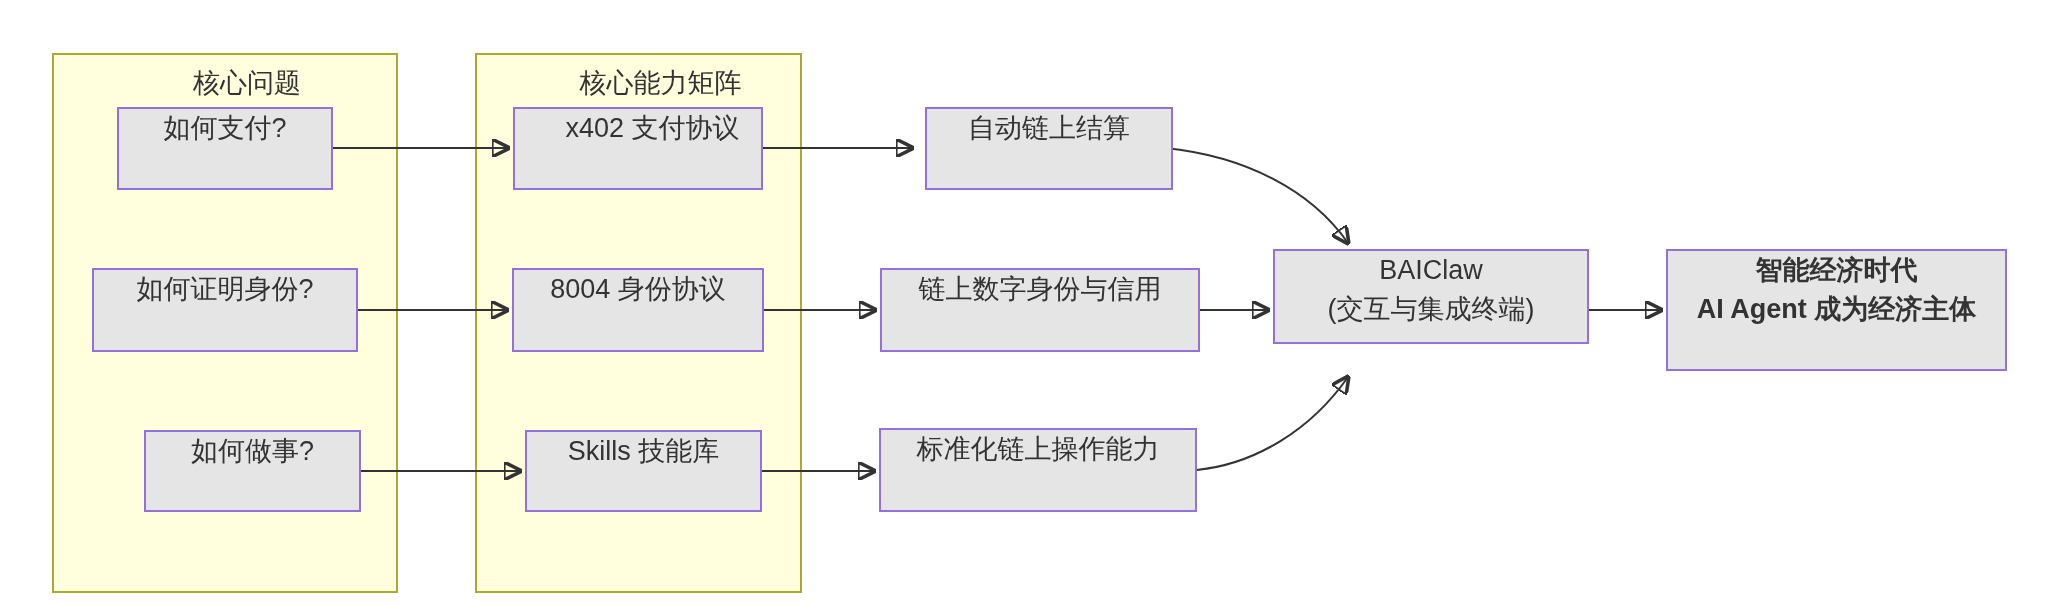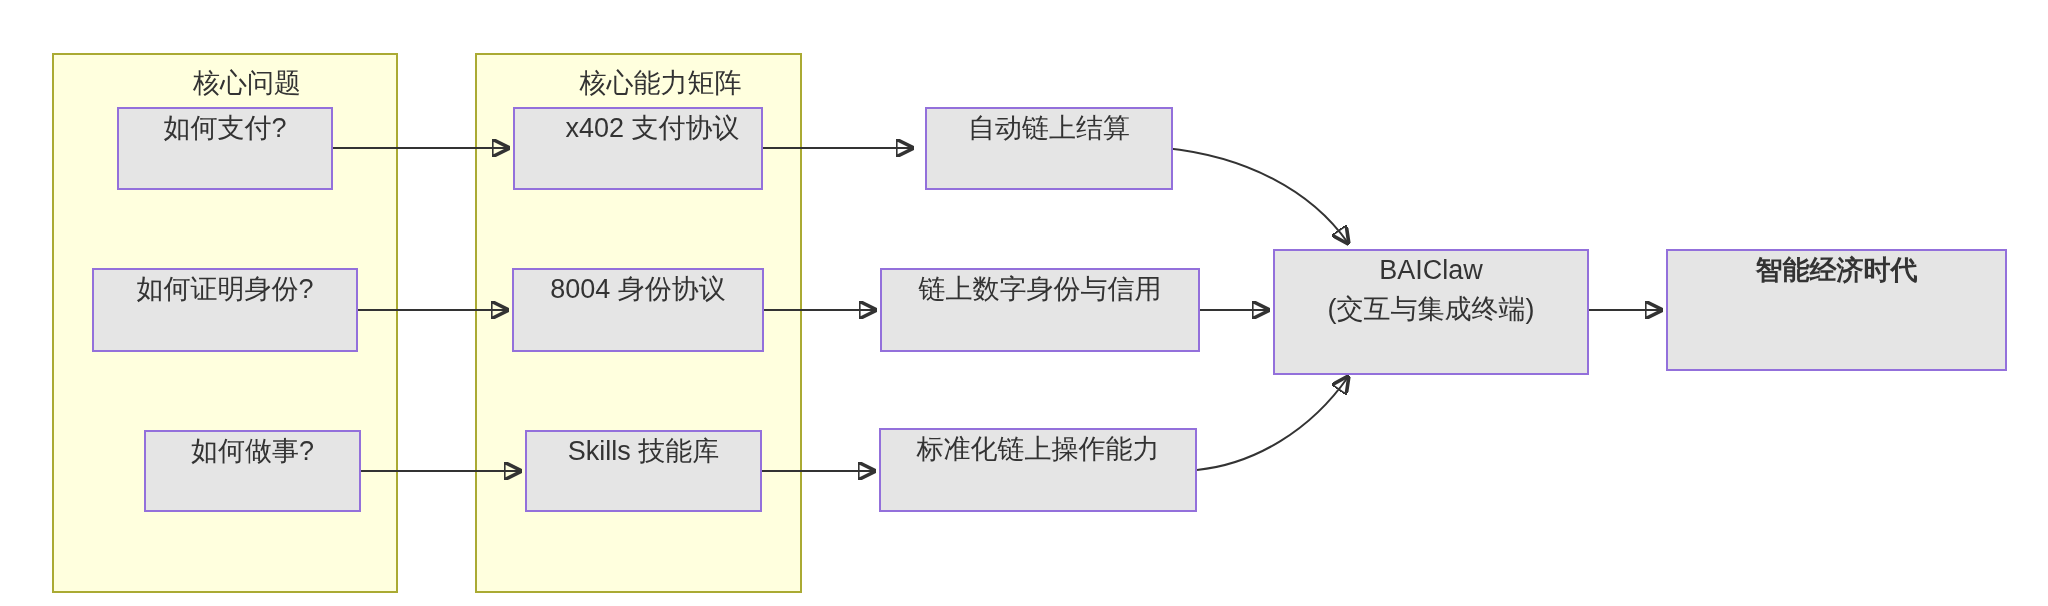--- a/index.html
+++ b/index.html
@@ -121,22 +121,23 @@
   </div>
 
   <div class="node" style="left:880px; top:268px; width:320px; height:84px;">
     <span>链上数字身份与信用</span>
   </div>
 
   <div class="node" style="left:879px; top:428px; width:318px; height:84px;">
     <span>标准化链上操作能力</span>
   </div>
 
-  <div class="node" style="left:1273px; top:249px; width:316px; height:126px;">
+  <div class="node" style="left:1273px; top:249px; width:316px; height:95px;">
     <span>BAIClaw</span>
     <span>(交互与集成终端)</span>
   </div>
 
   <div class="node" style="left:1666px; top:249px; width:341px; height:122px;font-weight:bold;">
     <span>智能经济时代</span>
+    <span>AI Agent 成为经济主体</span>
   </div>
 
 </div>
 
 </body></html>

